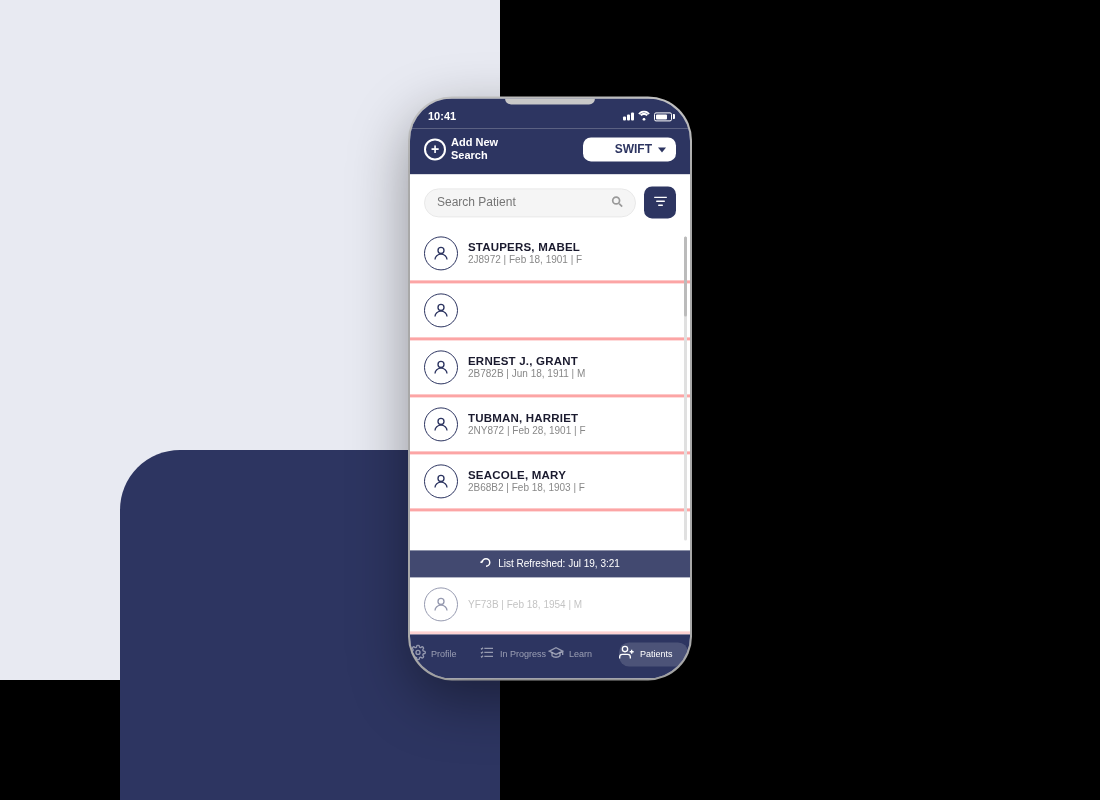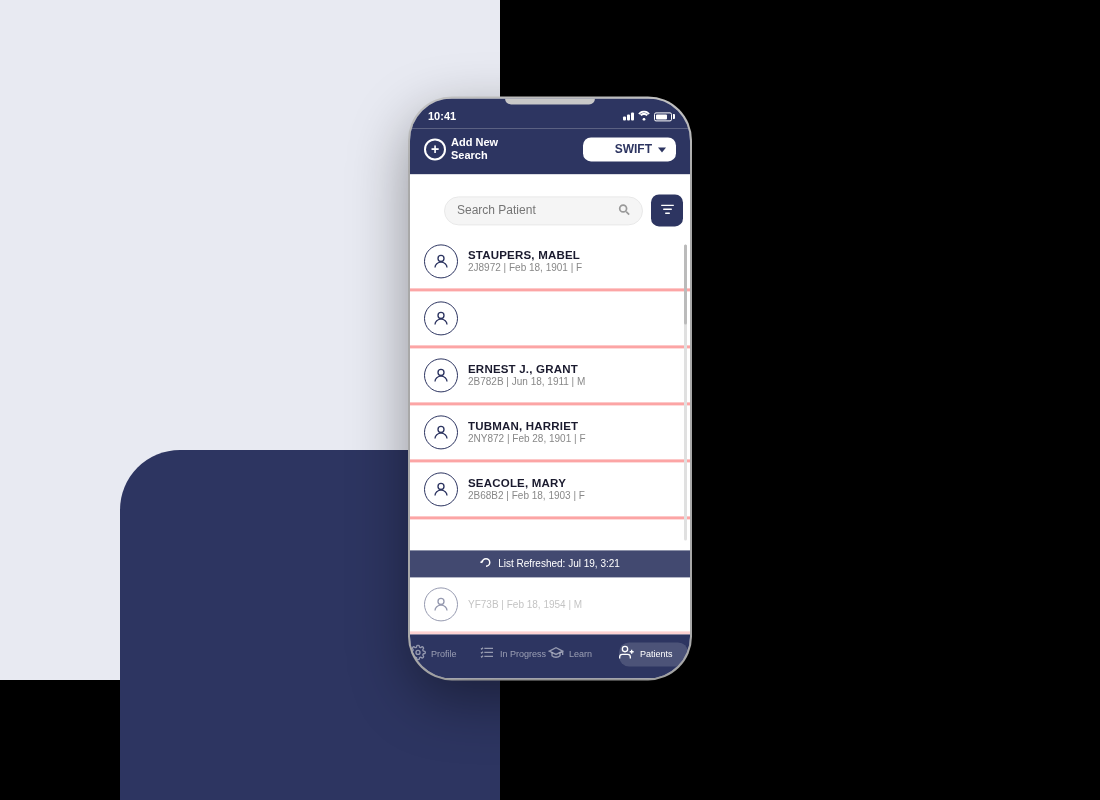--- a/index.html
+++ b/index.html
@@ -173,26 +173,25 @@
     .content {
       background: #fff;
       flex: 1;
       overflow: hidden;
       display: flex;
       flex-direction: column;
     }
 
     
     .search-bar {
-      padding: 20px 14px 8px;
+      padding: 12px 14px 8px;
       display: flex;
       gap: 8px;
       align-items: center;
       flex-shrink: 0;
-      margin-left: 20px;
     }
     .search-input-wrap {
       flex: 1;
       background: #f5f5f5;
       border-radius: 20px;
       display: flex;
       align-items: center;
       padding: 6px 12px;
       gap: 6px;
       border: 1px solid #e8e8e8;

